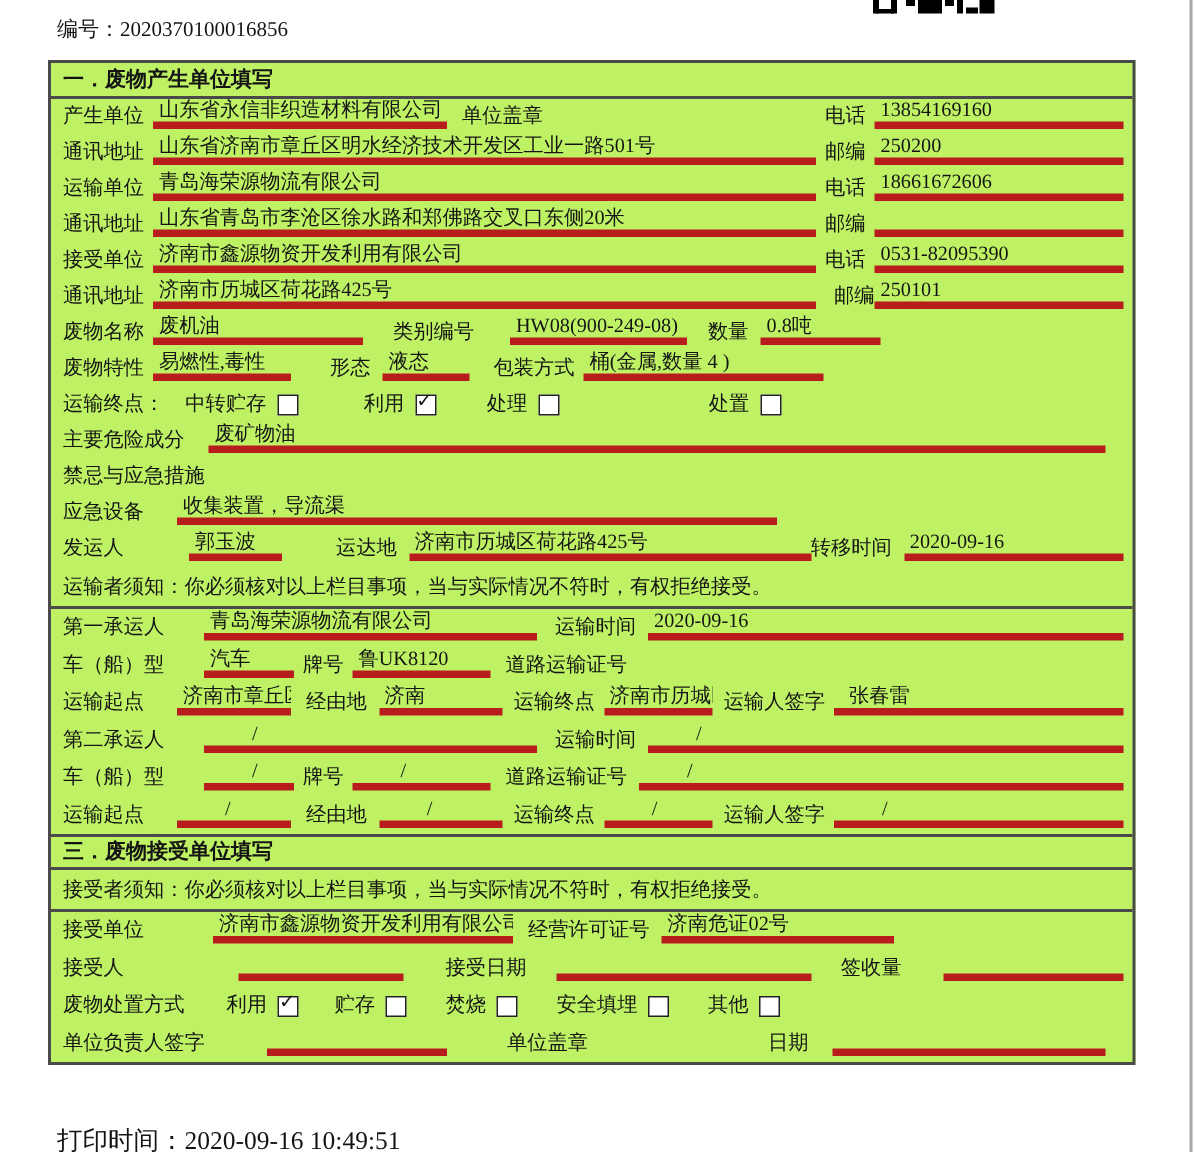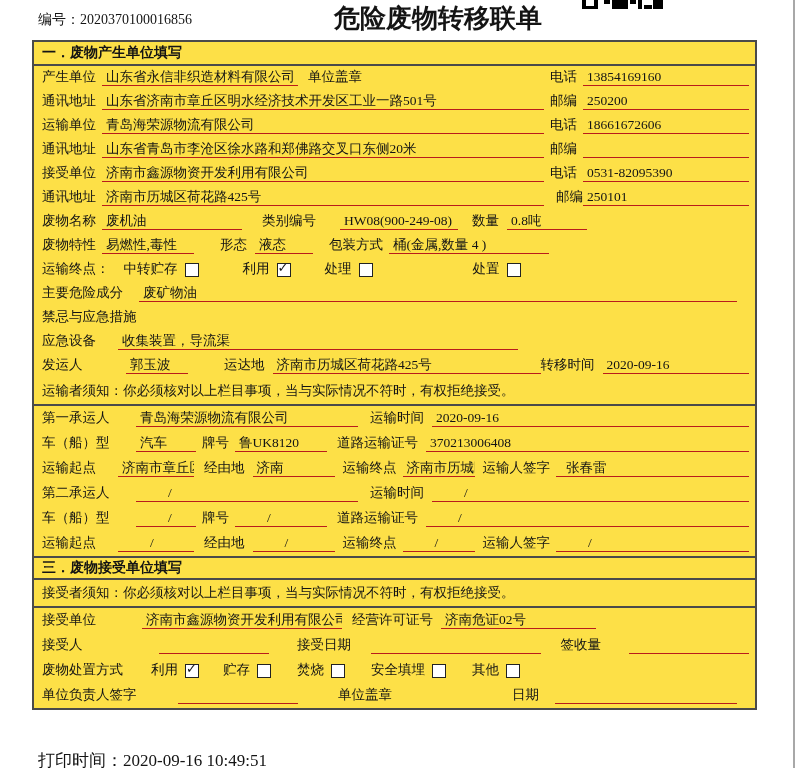--- a/index.html
+++ b/index.html
@@ -10,49 +10,48 @@
     font-size:13.5px;
   }
   .right-edge{position:absolute;top:0;right:1px;width:2px;height:768px;background:#a8a8a8;}
   
   .hdr{position:absolute;left:0;top:0;width:796px;height:40px;}
   .serial{position:absolute;left:38px;top:11px;font-size:14px;white-space:nowrap;}
   .title{position:absolute;left:334px;top:1px;font-size:26px;font-weight:bold;white-space:nowrap;}
   .qr{position:absolute;left:582px;top:0;}
   
   .form{position:absolute;left:32px;top:40px;width:725px;box-sizing:border-box;
-        border:2px solid #4a4a4a;background:#fde047;}
+        border:2px solid #4a4a4a;background:#bef264;}
   .sec-head{box-sizing:border-box;height:24px;display:flex;align-items:center;
             padding:0 8px;font-weight:bold;font-size:14px;
             border-bottom:2px solid #4a4a4a;}
   .sec-head.mid{border-top:2px solid #4a4a4a;}
   .notice{box-sizing:border-box;height:28px;display:flex;align-items:center;
           padding:0 8px;border-bottom:2px solid #4a4a4a;white-space:nowrap;}
   .r{display:flex;align-items:flex-end;box-sizing:border-box;
      height:24px;padding:0 6px 4px 8px;}
   .r26{height:25px;}
   .lab{white-space:nowrap;flex:none;}
-  .u{border-bottom:1px solid #b91c1c;white-space:nowrap;flex:none;
+  .u{border-bottom:5px solid #b91c1c;white-space:nowrap;flex:none;
      padding:0 4px;line-height:16px;min-height:16px;box-sizing:border-box;overflow:hidden;}
   .grow{flex:1;}
   .mla{margin-left:auto;}
   .ind{padding-left:32px;}
   .opt{display:flex;align-items:flex-end;flex:none;}
   .box{width:12px;height:12px;border:1.5px solid #222;display:inline-block;
        margin-left:7px;margin-bottom:1px;position:relative;flex:none;background:#fff;}
   .box.checked::after{content:"\2713";position:absolute;left:0px;top:-4px;
        font-size:13px;font-weight:bold;font-family:"DejaVu Sans",sans-serif;}
   .footer{position:absolute;left:38px;top:749px;white-space:nowrap;font-size:17px;}
 </style>
 </head>
 <body>
 
 <div class="hdr">
   <div class="serial"><span>编号：</span><span>2020370100016856</span></div>
-  <div class="title">危险废物转移联单</div>
   <svg class="qr" width="82" height="11" viewBox="0 0 82 11">
     <rect x="0" y="0" width="4" height="9" fill="#000"></rect>
       <rect x="12" y="0" width="4" height="9" fill="#000"></rect>
       <rect x="2" y="6" width="12" height="3" fill="#000"></rect>
     <rect x="22" y="0" width="6" height="4" fill="#000"></rect>
       <rect x="30" y="0" width="16" height="9" fill="#000"></rect>
     <rect x="48" y="0" width="6" height="4" fill="#000"></rect>
       <rect x="56" y="0" width="4" height="9" fill="#000"></rect>
     <rect x="62" y="5" width="8" height="4" fill="#000"></rect>
       <rect x="71" y="0" width="10" height="9" fill="#000"></rect>
@@ -175,21 +174,20 @@
     <span class="lab" style="margin-left:12px">运输时间</span>
     <span class="u grow" style="margin-left:8px">2020-09-16</span>
   </div>
 
   <div class="r r26">
     <span class="lab" style="width:72px">车（船）型</span>
     <span class="u" style="width:60px;margin-left:22px">汽车</span>
     <span class="lab" style="margin-left:6px">牌号</span>
     <span class="u" style="width:92px;margin-left:6px">鲁UK8120</span>
     <span class="lab" style="margin-left:10px">道路运输证号</span>
-    <span class="u grow" style="margin-left:8px">370213006408</span>
   </div>
 
   <div class="r r26">
     <span class="lab" style="width:60px">运输起点</span>
     <span class="u" style="width:76px;margin-left:16px">济南市章丘区</span>
     <span class="lab" style="margin-left:10px">经由地</span>
     <span class="u" style="width:82px;margin-left:8px">济南</span>
     <span class="lab" style="margin-left:8px">运输终点</span>
     <span class="u" style="width:72px;margin-left:6px">济南市历城区</span>
     <span class="lab" style="margin-left:8px">运输人签字</span>

